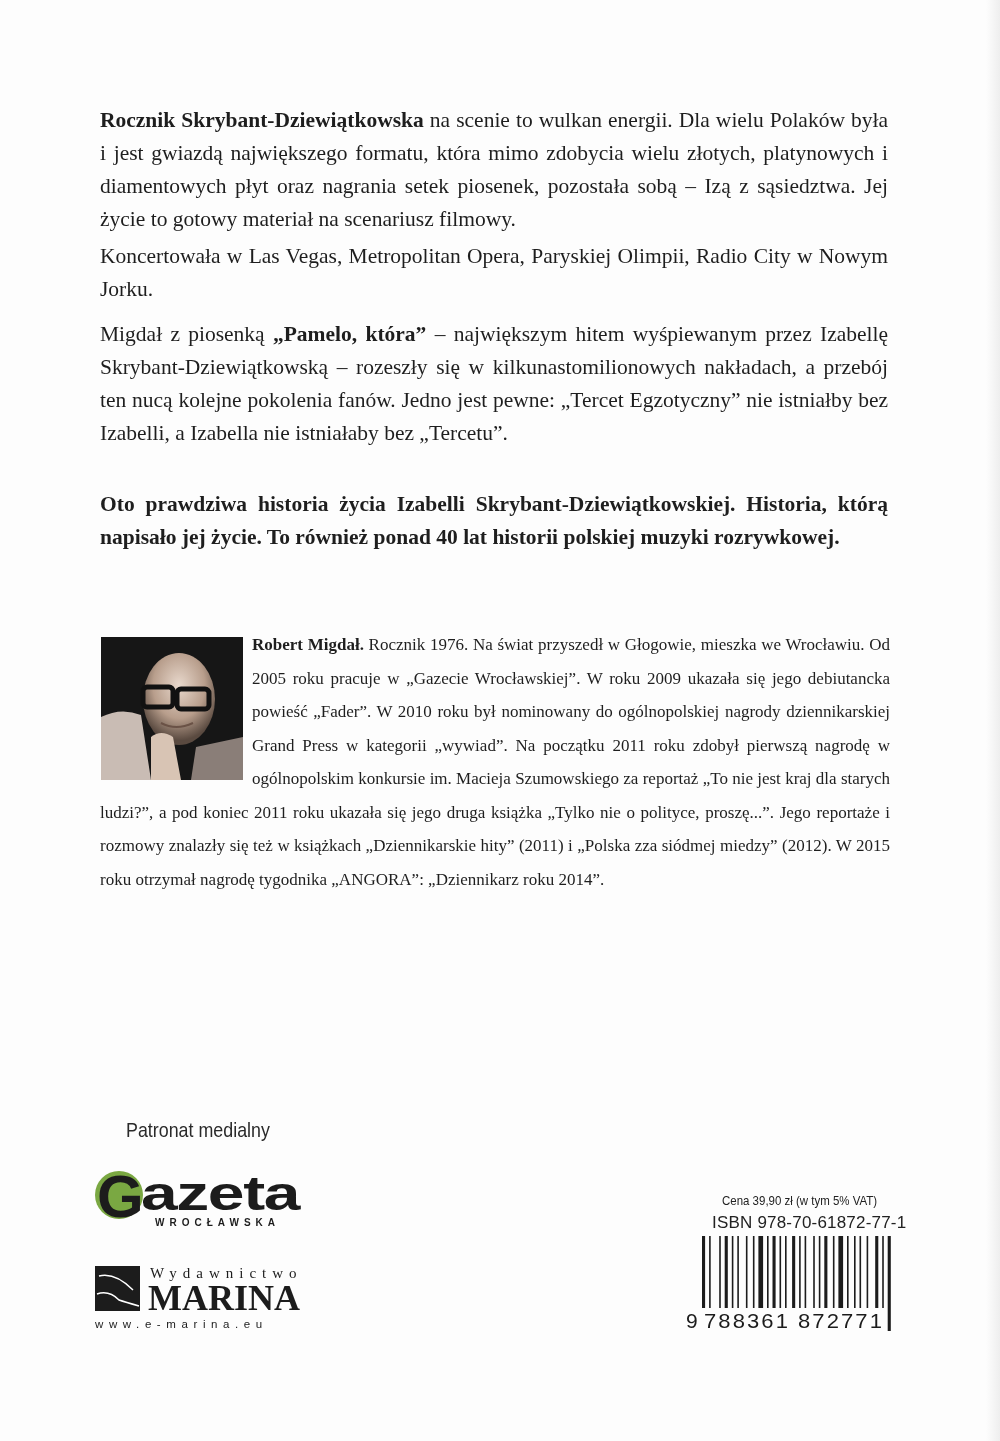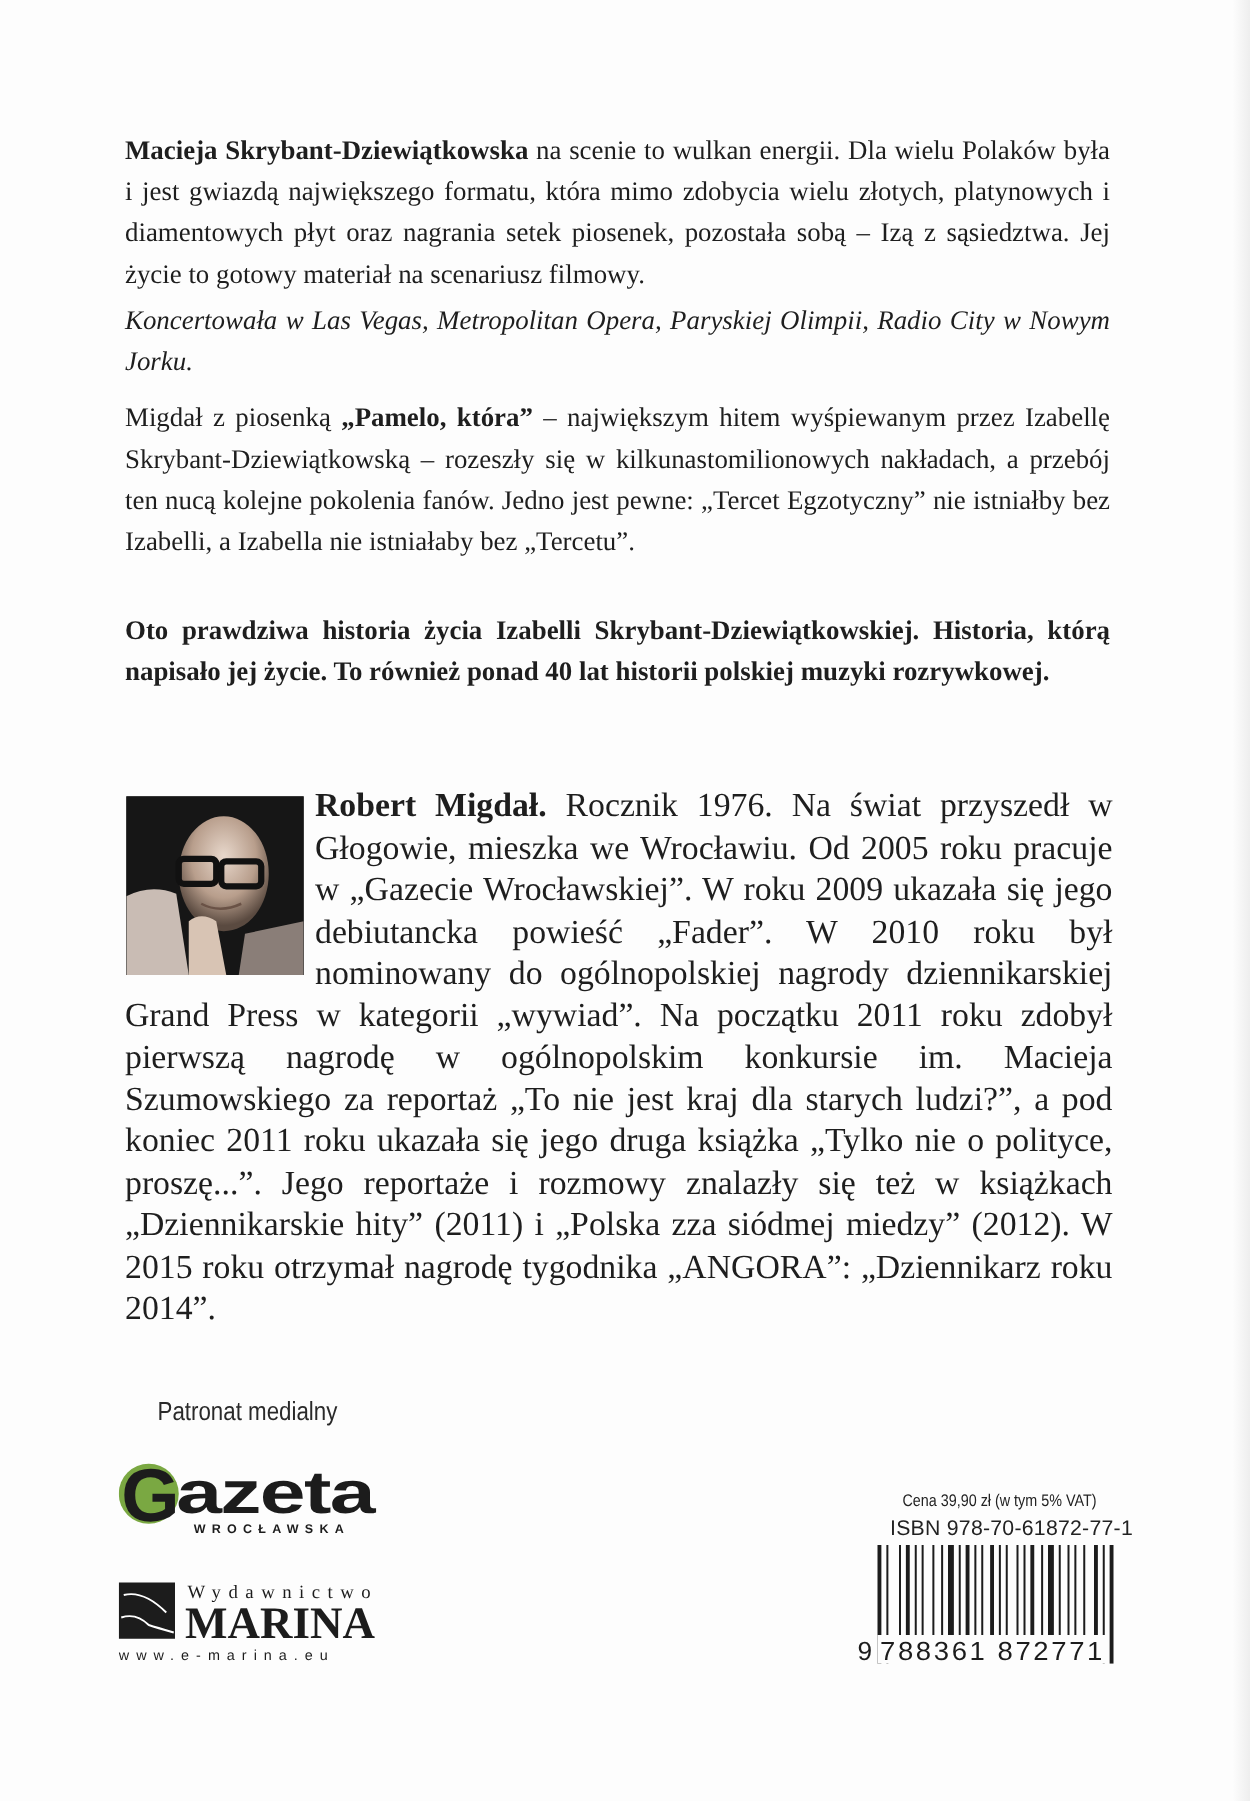--- a/index.html
+++ b/index.html
@@ -19,43 +19,43 @@
       position: absolute;
       left: 100px;
       width: 788px;
       font-size: 21.5px;
       line-height: 33px;
       text-align: justify;
       margin: 0;
     }
     .p b { font-weight: bold; }
     #para1 { top: 104px; }
-    #para2 { top: 240px; font-style: italic; }
+    #para2 { top: 240px; }
     #para3 { top: 318px; }
     #para4 { top: 488px; font-weight: bold; }
     #photo {
       position: absolute; left: 101px; top: 637px; width: 142px; height: 143px;
       background: #1a1a1a; overflow: hidden;
     }
-    #bio-block { position: absolute; left: 100px; top: 628px; width: 790px; font-size: 27px; line-height: 33.5px; text-align: justify; }
+    #bio-block { position: absolute; left: 100px; top: 628px; width: 790px; font-size: 17px; line-height: 33.5px; text-align: justify; }
     #bio-block .float-spacer { float: left; width: 152px; height: 162px; }
     .sans { font-family: "Liberation Sans", "DejaVu Sans", sans-serif; }
     #patronat-label { position: absolute; left: 126px; top: 1118px; font-size: 21px; color: #2a2a2a; transform: scaleX(0.85); transform-origin: left; }
     #gazeta-logo { position: absolute; left: 95px; top: 1160px; width: 210px; height: 70px; }
     #marina-logo { position: absolute; left: 95px; top: 1262px; width: 215px; height: 70px; }
     #price { position: absolute; left: 722px; top: 1193px; font-size: 13.5px; color: #222; transform: scaleX(0.85); transform-origin: left; }
     #isbn { position: absolute; left: 712px; top: 1213px; font-size: 17px; color: #222; letter-spacing: 0.2px; }
     #barcode { position: absolute; left: 686px; top: 1236px; width: 210px; height: 95px; }
   </style>
 </head>
 <body>
 
 <div class="page-edge"></div>
 
-<p class="p" id="para1"><b>Macieja Skrybant-Dziewiątkowska</b><span> na scenie to wulkan energii. Dla wielu Polaków była i jest gwiazdą największego formatu, która mimo zdobycia wielu złotych, platynowych i diamentowych płyt oraz nagrania setek piosenek, pozostała sobą – Izą z sąsiedztwa. Jej życie to gotowy materiał na scenariusz filmowy.</span></p>
+<p class="p" id="para1"><b>Rocznik Skrybant-Dziewiątkowska</b><span> na scenie to wulkan energii. Dla wielu Polaków była i jest gwiazdą największego formatu, która mimo zdobycia wielu złotych, platynowych i diamentowych płyt oraz nagrania setek piosenek, pozostała sobą – Izą z sąsiedztwa. Jej życie to gotowy materiał na scenariusz filmowy.</span></p>
 
 <p class="p" id="para2">Koncertowała w Las Vegas, Metropolitan Opera, Paryskiej Olimpii, Radio City w Nowym Jorku.</p>
 
 <p class="p" id="para3"><span>Migdał z piosenką </span><b>„Pamelo, która”</b><span> – największym hitem wyśpiewanym przez Izabellę Skrybant-Dziewiątkowską – rozeszły się w kilkunastomilionowych nakładach, a przebój ten nucą kolejne pokolenia fanów. Jedno jest pewne: „Tercet Egzotyczny” nie istniałby bez Izabelli, a Izabella nie istniałaby bez „Tercetu”.</span></p>
 
 <p class="p" id="para4">Oto prawdziwa historia życia Izabelli Skrybant-Dziewiątkowskiej. Historia, którą napisało jej życie. To również ponad 40 lat historii polskiej muzyki rozrywkowej.</p>
 
 <div id="bio-block">
   <div class="float-spacer"></div>
   <b>Robert Migdał.</b><span> Rocznik 1976. Na świat przyszedł w Głogowie, mieszka we Wrocławiu. Od 2005 roku pracuje w „Gazecie Wrocławskiej”. W roku 2009 ukazała się jego debiutancka powieść „Fader”. W 2010 roku był nominowany do ogólnopolskiej nagrody dziennikarskiej Grand Press w kategorii „wywiad”. Na początku 2011 roku zdobył pierwszą nagrodę w ogólnopolskim konkursie im. Macieja Szumowskiego za reportaż „To nie jest kraj dla starych ludzi?”, a pod koniec 2011 roku ukazała się jego druga książka „Tylko nie o polityce, proszę...”. Jego reportaże i rozmowy znalazły się też w książkach „Dziennikarskie hity” (2011) i „Polska zza siódmej miedzy” (2012). W 2015 roku otrzymał nagrodę tygodnika „ANGORA”: „Dziennikarz roku 2014”.</span>

